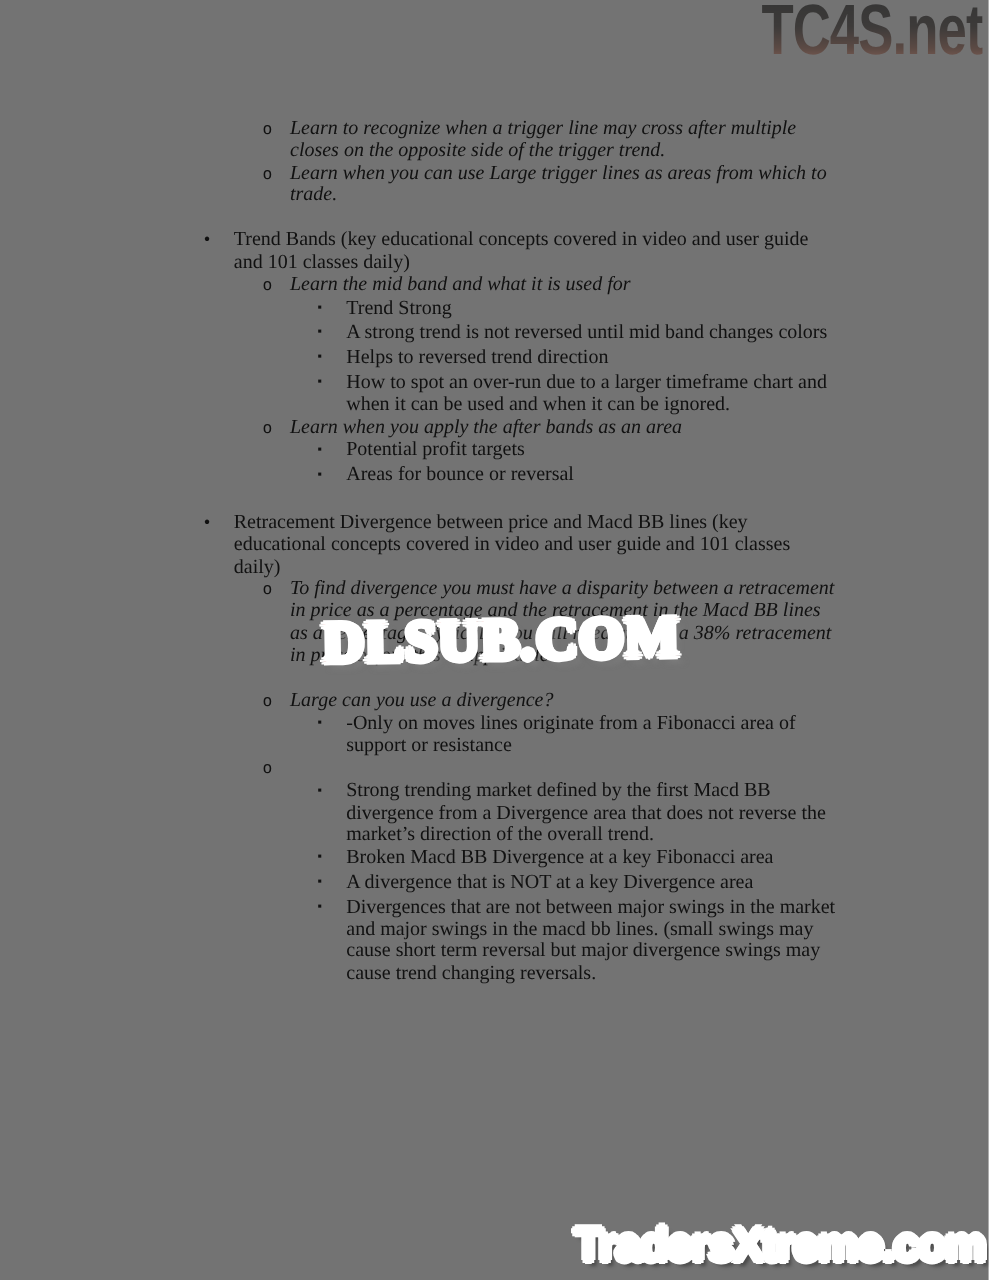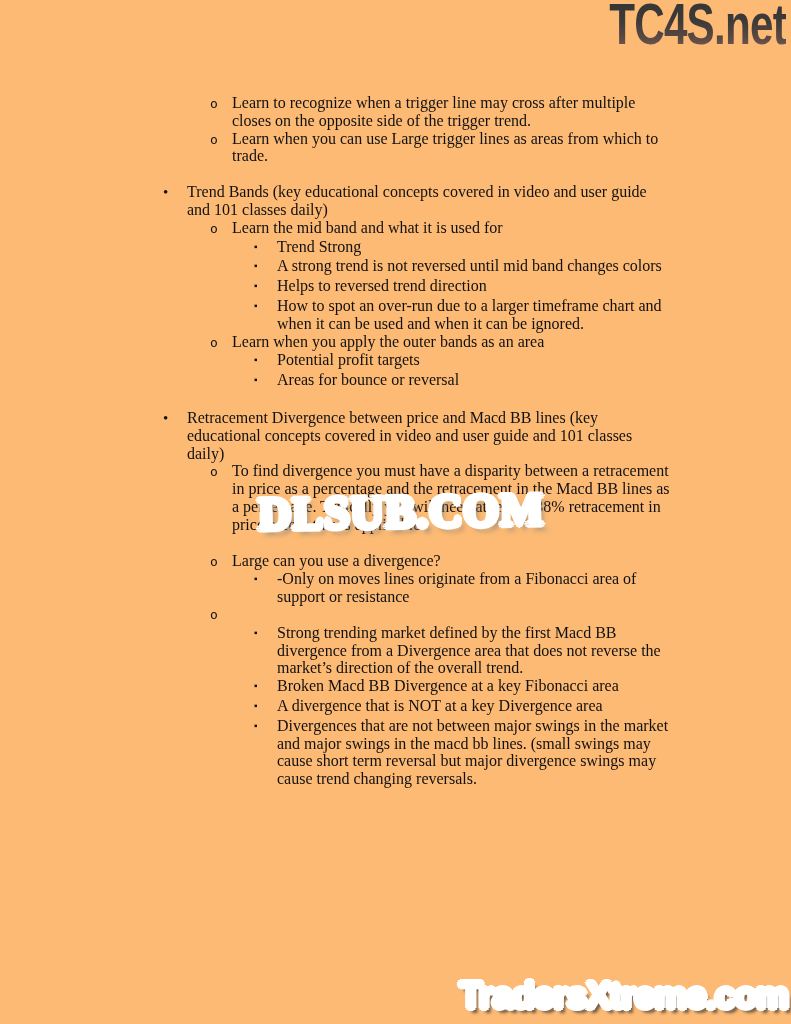--- a/index.html
+++ b/index.html
@@ -1,19 +1,19 @@
 <!DOCTYPE html>
 <html><head>
 <meta charset="utf-8">
 <style>
   html,body{margin:0;padding:0;background:#ffffff;}
   .page{
     position:relative;
     width:791px;height:1024px;
-    background:#fdba74;
+    background:#737373;
     overflow:hidden;
     font-family:"Liberation Serif", serif;
   }
 
   
   .tc4s{
     position:absolute;top:-6px;right:5px;
     font-family:"Liberation Sans", sans-serif;
     font-weight:bold;
     font-size:57px;line-height:60px;
@@ -29,21 +29,21 @@
   .doc{
     position:absolute;left:163px;top:94px;width:515px;
     font-size:16px;line-height:17.8px;color:#111111;
   }
   .li{display:flex;align-items:baseline;}
   .li .t{display:block;}
   .l1 .b{width:24px;flex:0 0 24px;font-size:15px;}
   .l1 .t{width:484px;}
   .l2{padding-left:47px;}
   .l2 .b{width:22px;flex:0 0 22px;font-family:"DejaVu Sans Mono",monospace;font-size:13px;}
-  .l2 .t{width:440px;}
+  .l2 .t{width:440px;font-style:italic;}
   .l3{padding-left:91px;}
   .l3 .b{width:23px;flex:0 0 23px;font-size:10px;position:relative;top:-2px;}
   .l3 .t{width:394px;}
   .gap{margin-top:18px;}
 
   
   .dlsub{
     position:absolute;left:258px;top:487px;
     font-family:"Liberation Serif", serif;
     font-weight:bold;
@@ -117,21 +117,21 @@
     <div class="li l3">
       <span class="b">▪</span>
       <span class="t">Helps to reversed trend direction</span>
     </div>
     <div class="li l3">
       <span class="b">▪</span>
       <span class="t">How to spot an over-run due to a larger timeframe chart and when it can be used and when it can be ignored.</span>
     </div>
     <div class="li l2">
       <span class="b">o</span>
-      <span class="t">Learn when you apply the outer bands as an area</span>
+      <span class="t">Learn when you apply the after bands as an area</span>
     </div>
     <div class="li l3">
       <span class="b">▪</span>
       <span class="t">Potential profit targets</span>
     </div>
     <div class="li l3">
       <span class="b">▪</span>
       <span class="t">Areas for bounce or reversal</span>
     </div>
 

